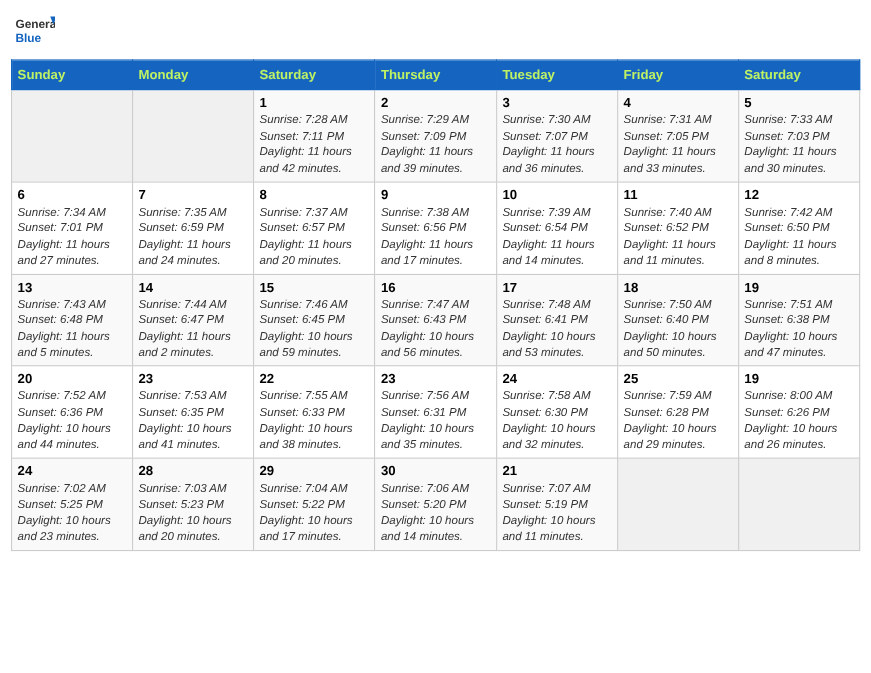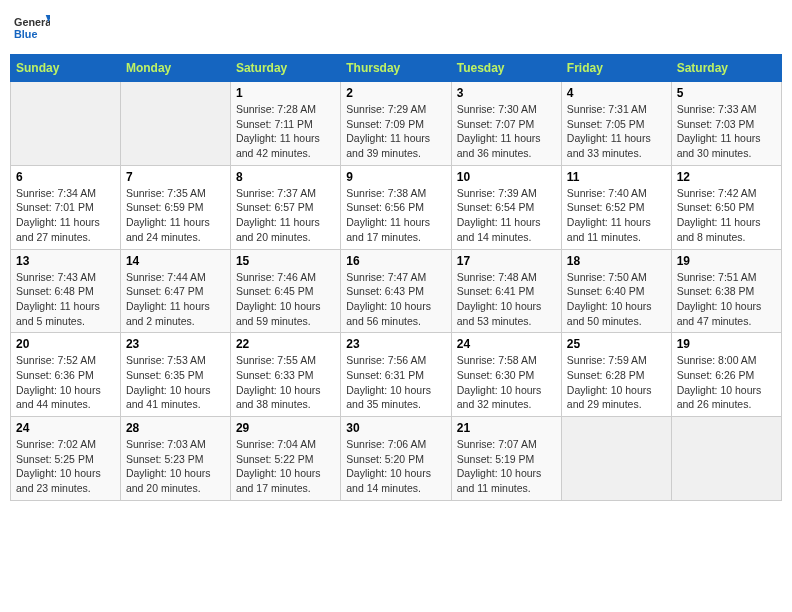--- a/index.html
+++ b/index.html
@@ -65,20 +65,21 @@
     .day-num {
       font-weight: bold;
       font-size: 12px;
       display: block;
       margin-bottom: 2px;
     }
     .day-info {
       color: #333;
       font-size: 10.5px;
       line-height: 1.4;
+      font-style: italic;
     }
     .empty-cell {
       background: #f0f0f0 !important;
     }
   </style>
 </head>
 <body>
 
 <div class="header">
   <div class="logo">

